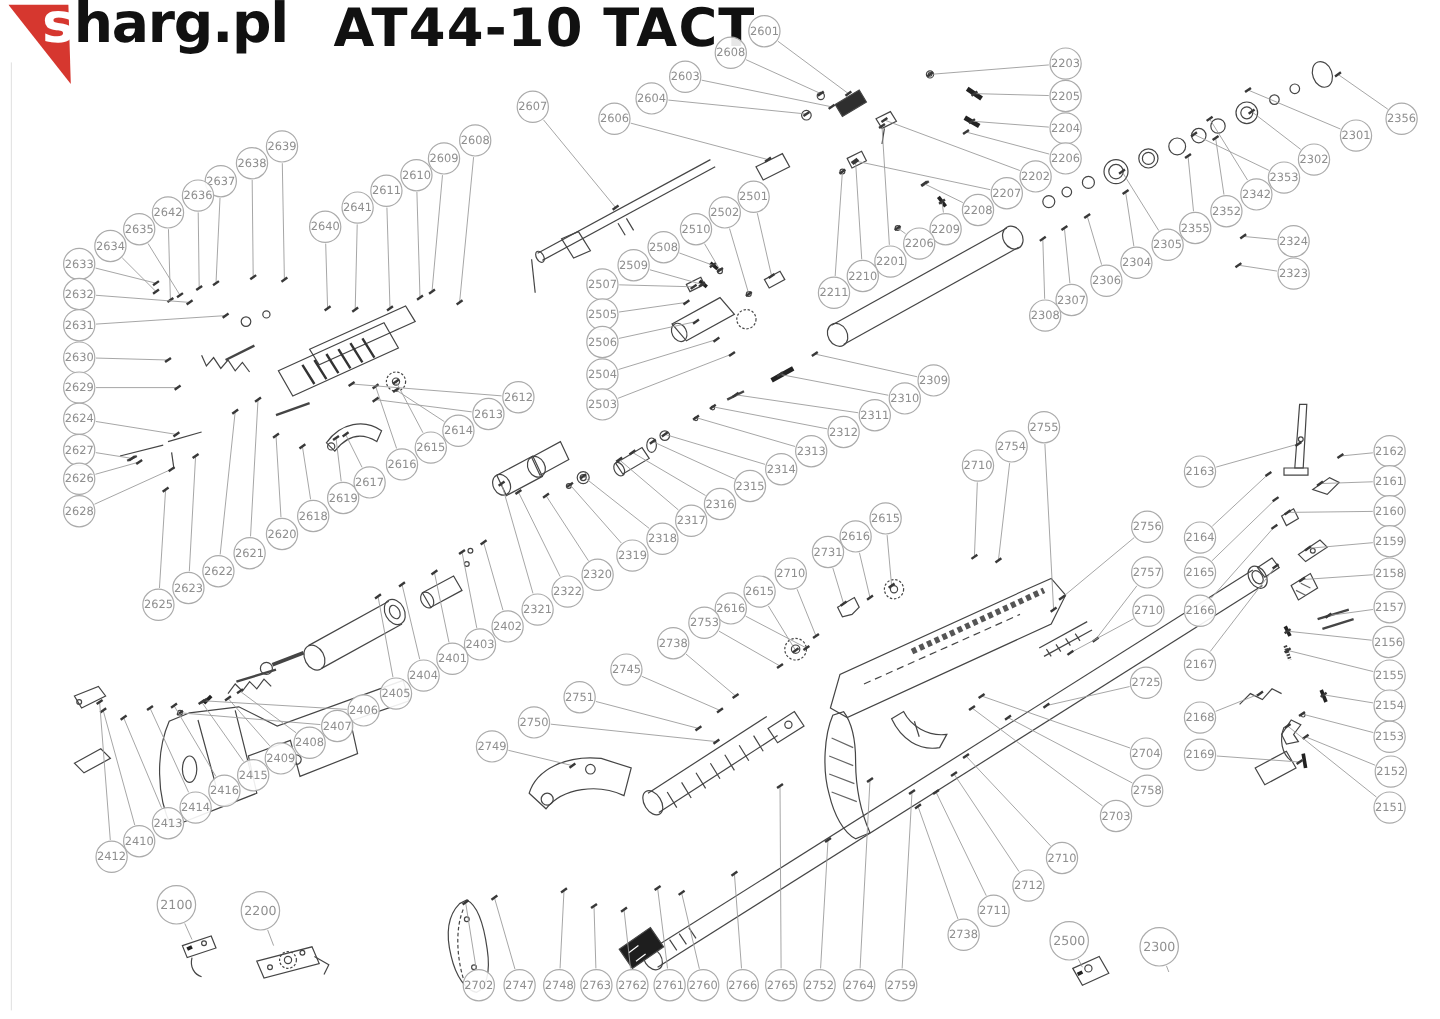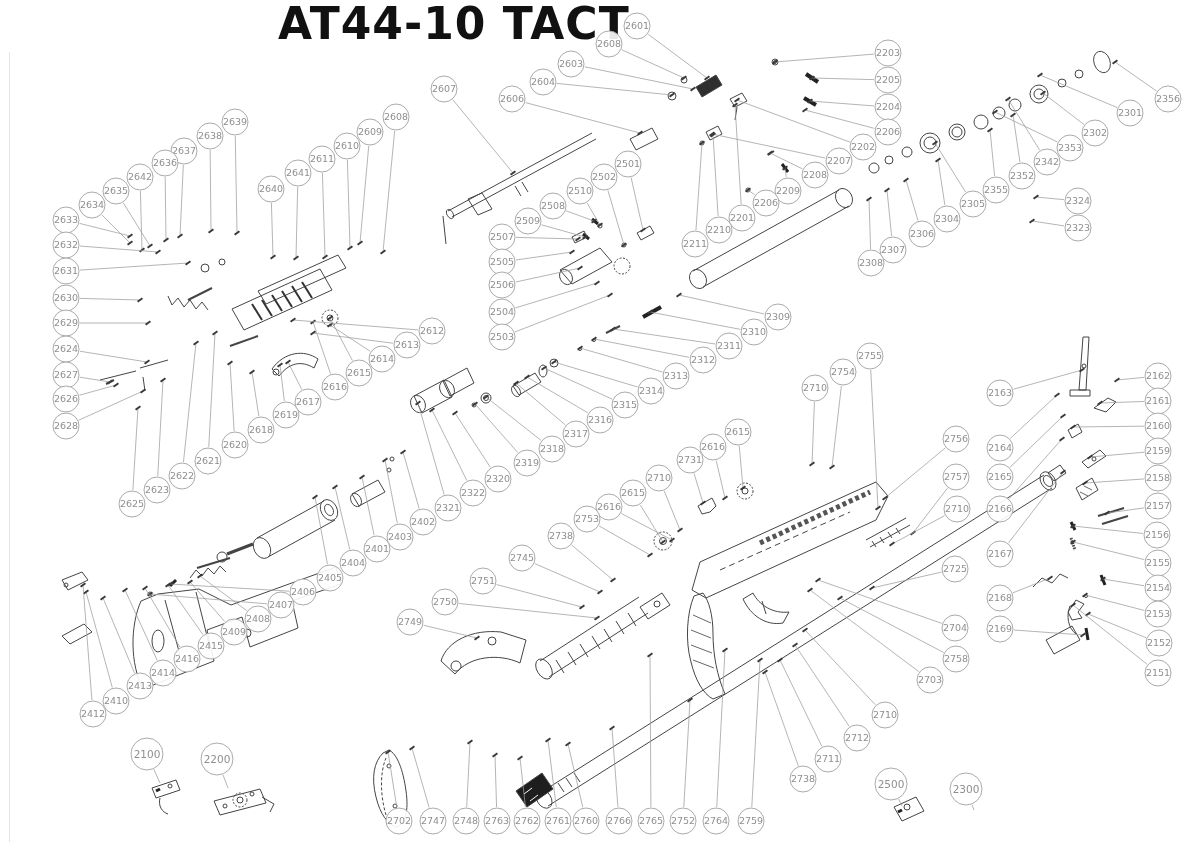--- a/index.html
+++ b/index.html
@@ -15,20 +15,26 @@
          letter-spacing:1px;white-space:nowrap;}
   svg.layer{position:absolute;left:0;top:0;}
   .art path,.art line,.art polyline,.art ellipse,.art circle,.art rect{vector-effect:non-scaling-stroke;}
 </style>
 </head>
 <body>
 
 <div class="page">
   <div class="scan-edge"></div>
 
+  <div class="logo">
+    <svg width="230" height="80">
+      <polygon points="0,2 50,2 52,68" fill="#d6372f"></polygon>
+    </svg>
+    <div class="logo-text"><span class="logo-s">s</span><span>harg.pl</span></div>
+  </div>
 
   <div class="title">AT44-10 TACT</div>
 
   <svg class="layer art" width="1200" height="849" viewBox="0 0 1200 849" stroke="#454545" fill="none" stroke-width="1">
 
     <g>
       <path d="M232,309 L320,269 L332,290 L244,330 Z"></path>
       <path d="M258,291 L338,255 L346,268 L266,304 Z"></path>
       <path d="M252,304 l10,16 M262,300 l10,16 M272,295 l10,16 M282,291 l10,16 M292,286 l10,16 M302,282 l10,16" stroke-width="2" stroke="#333"></path>
       <circle cx="205" cy="268" r="4"></circle>

